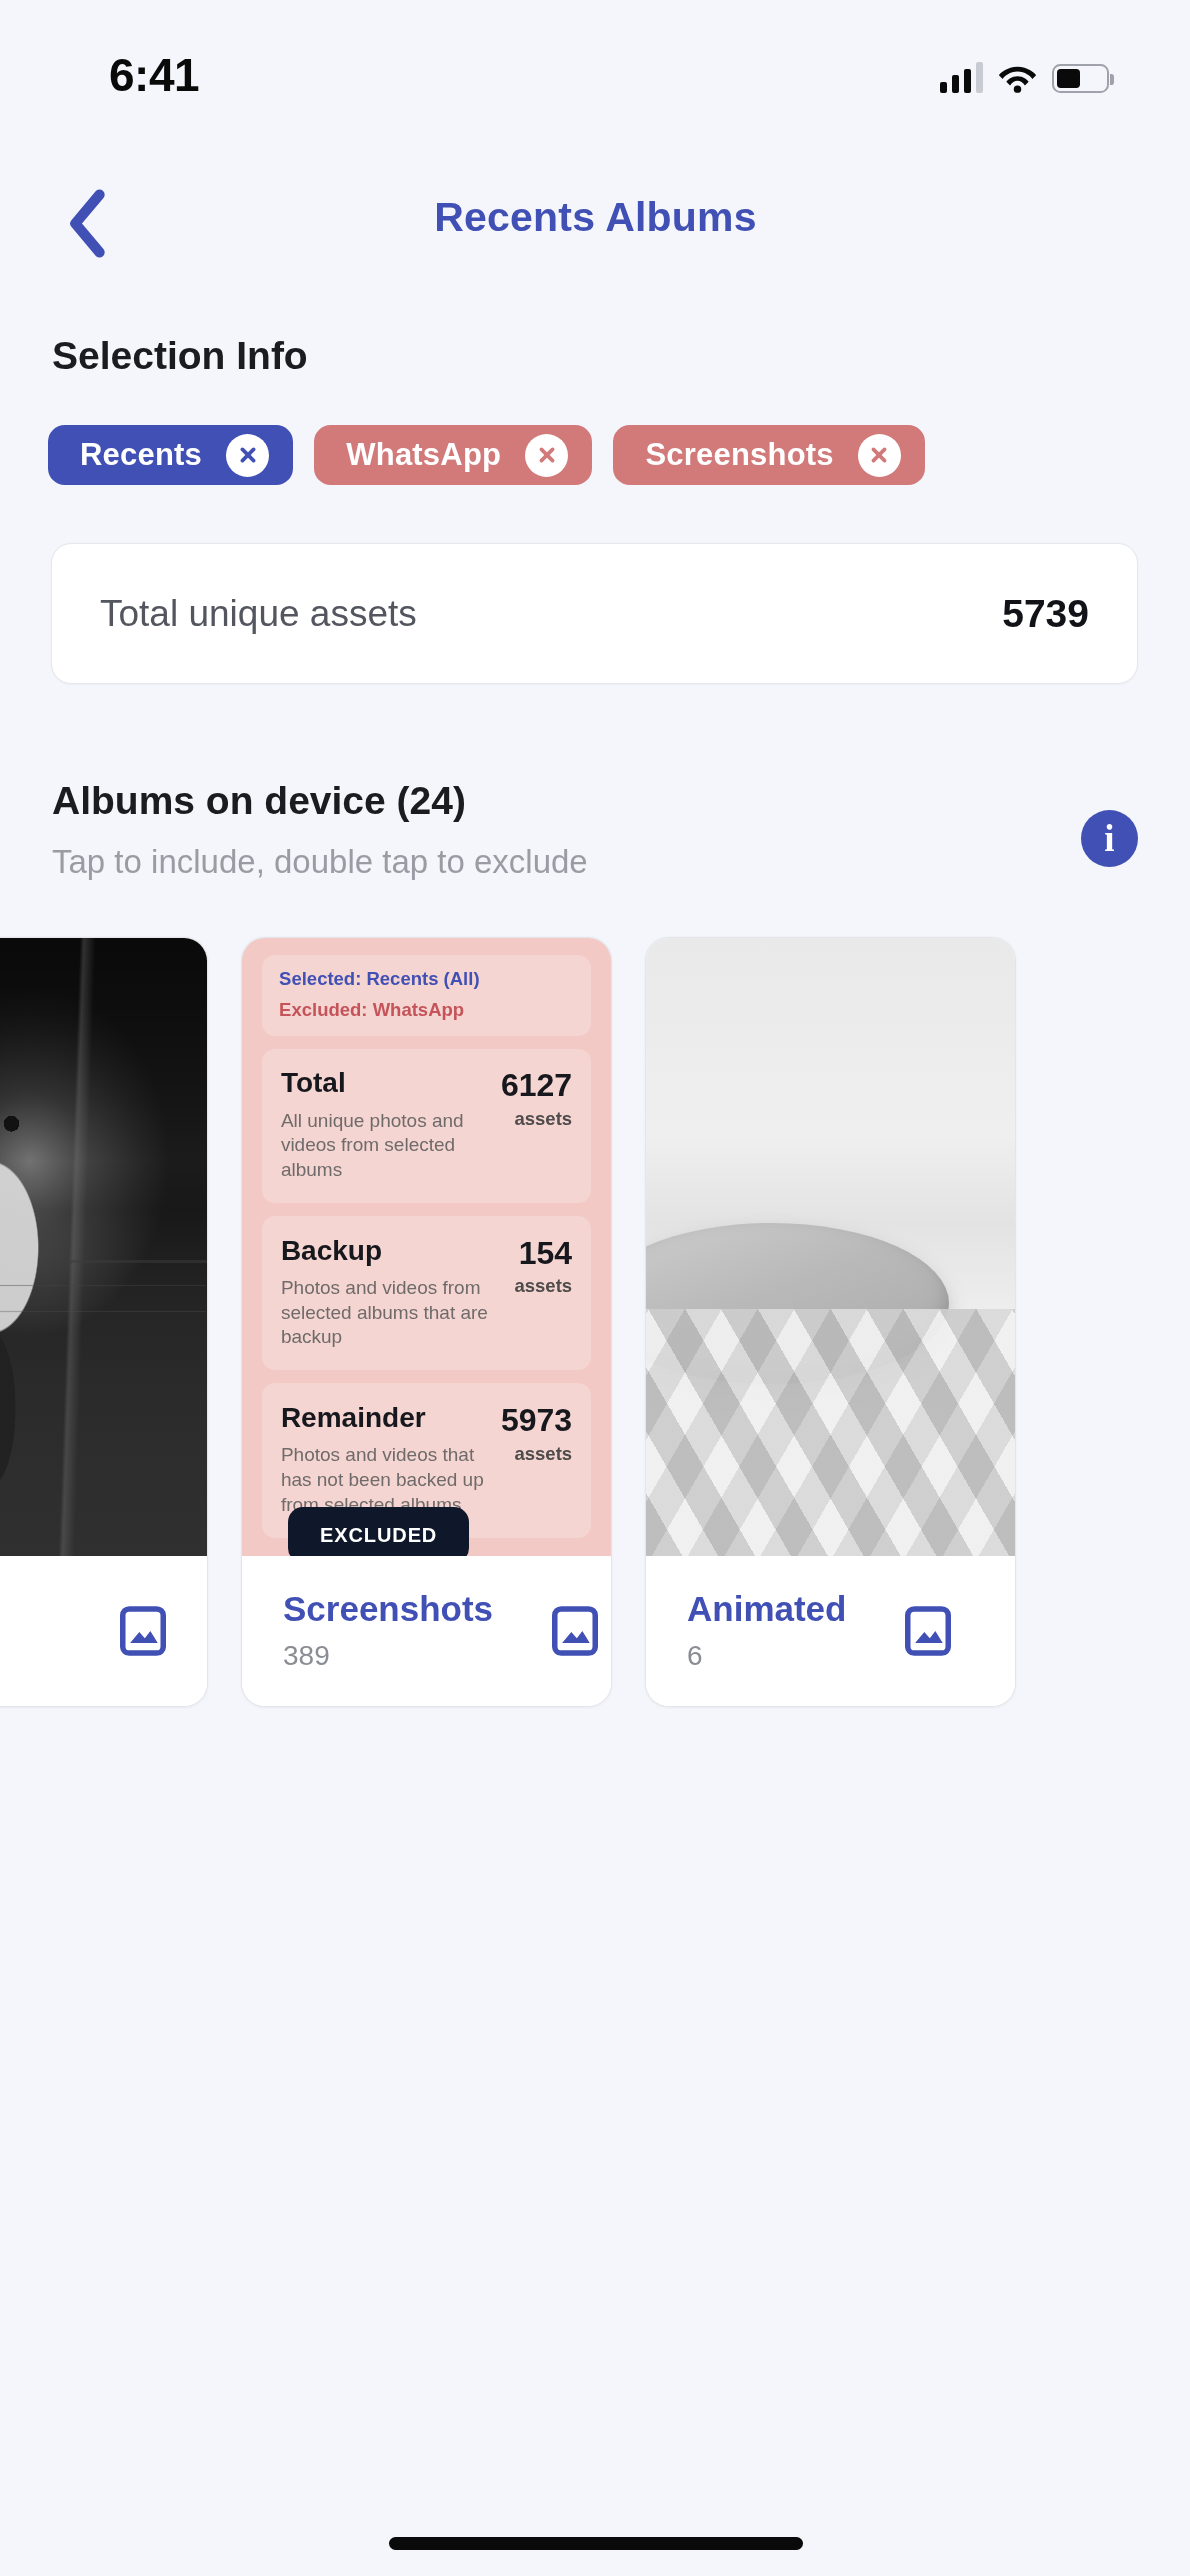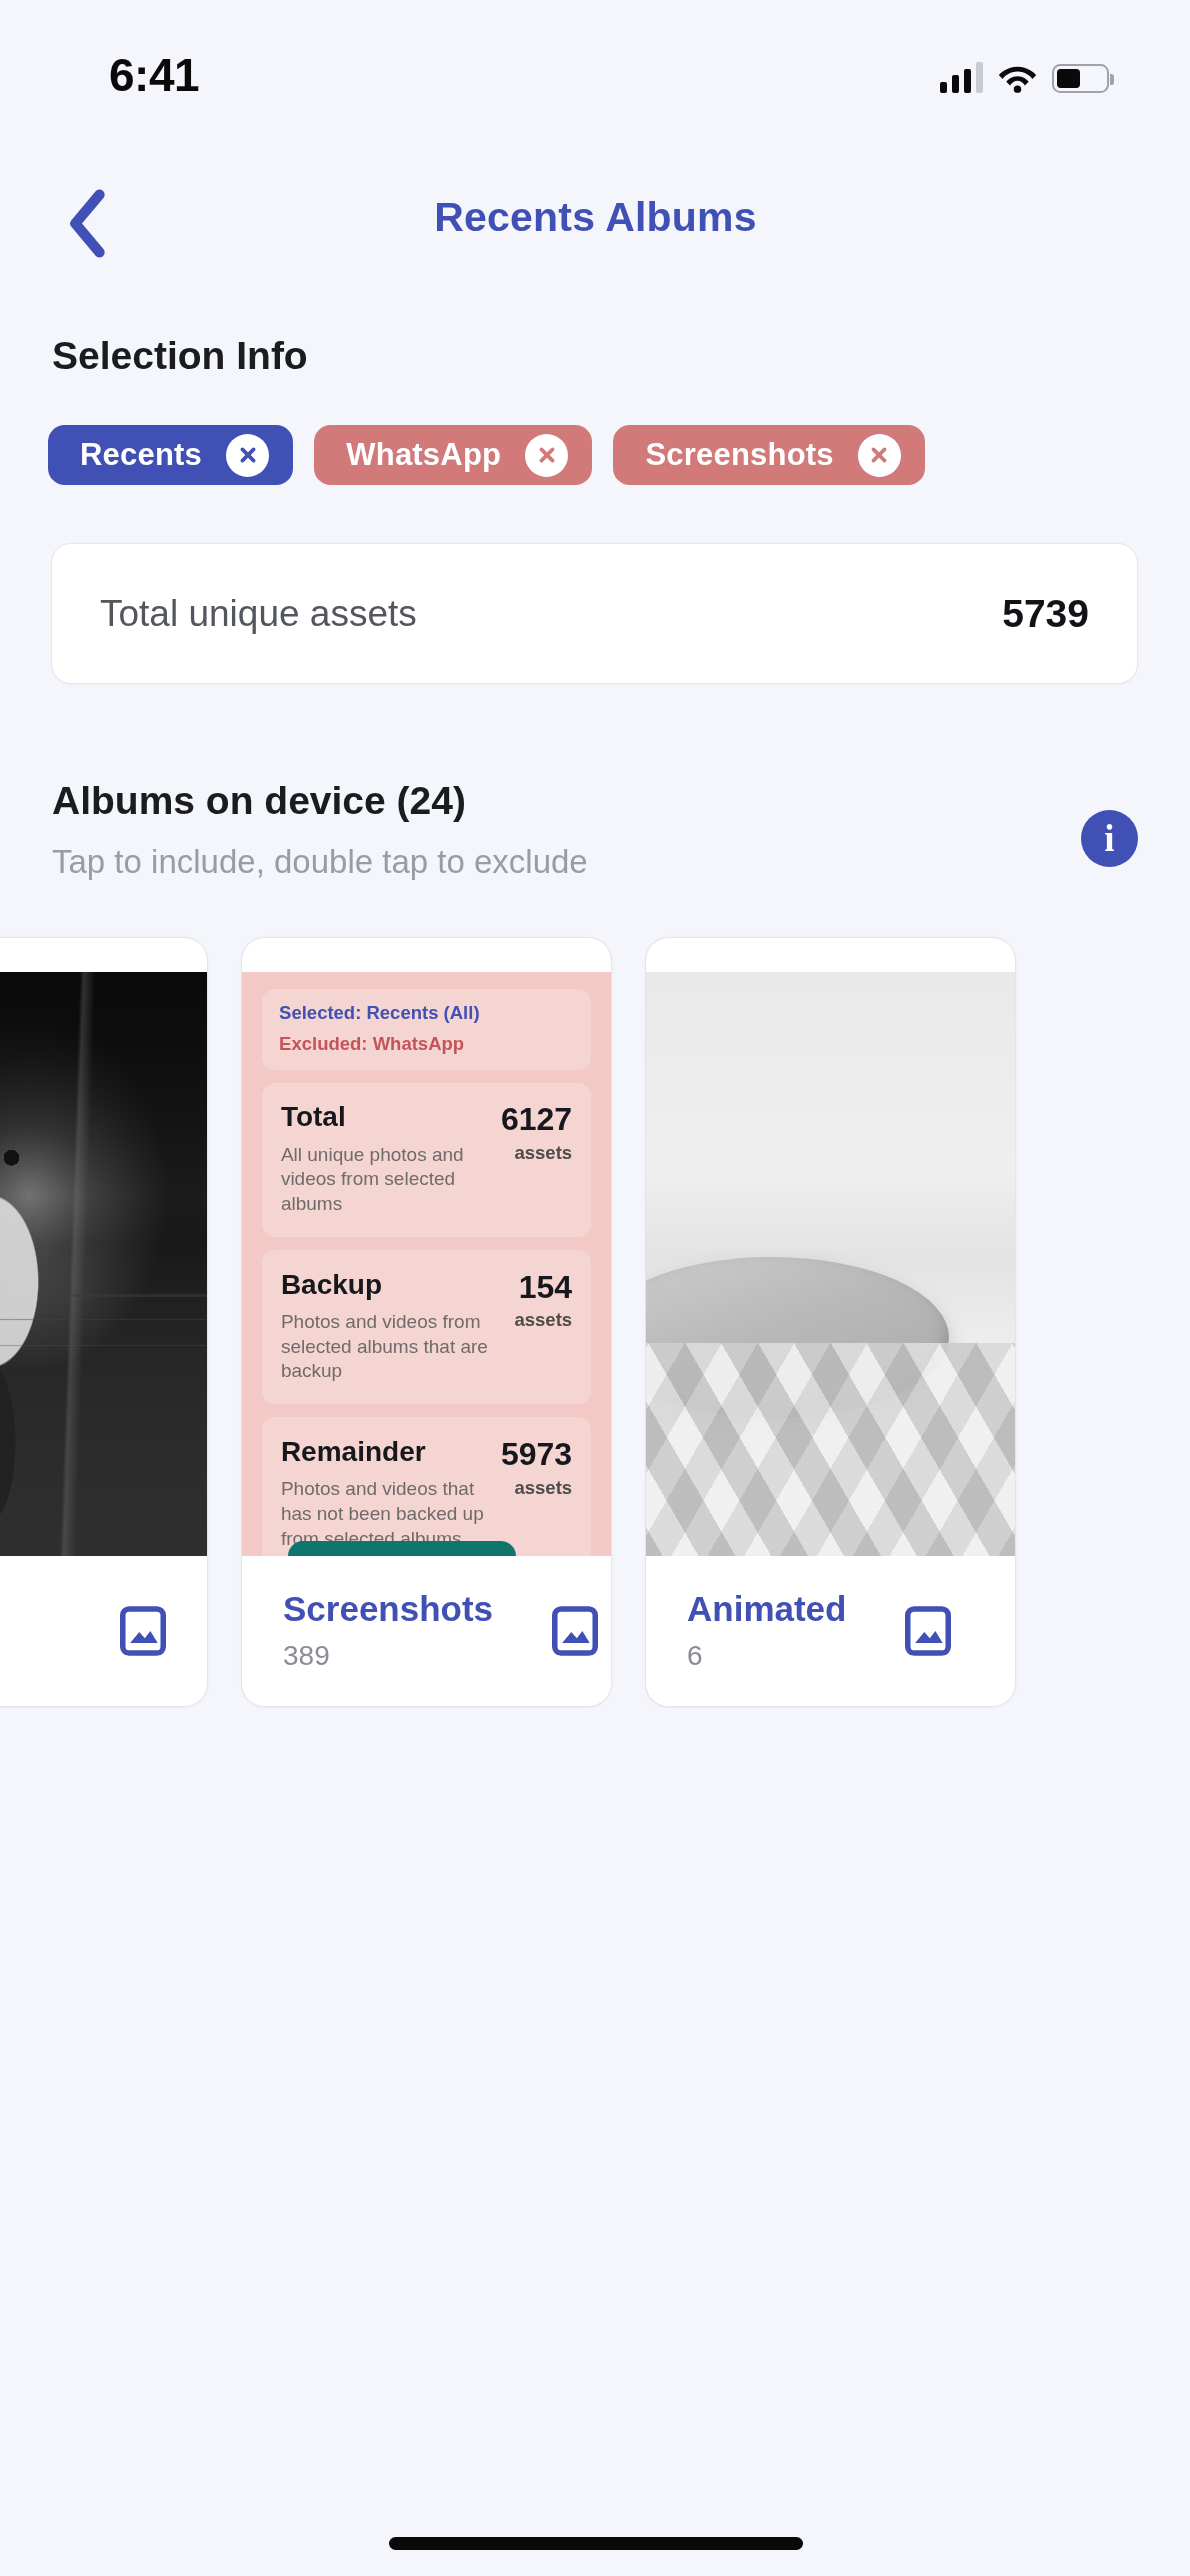--- a/index.html
+++ b/index.html
@@ -114,21 +114,21 @@
     position:relative;
     width:371px; height:770px; flex:0 0 371px;
     background:#FFFFFF; border:0.9px solid #E4E5EA; border-radius:24px;
     overflow:hidden; cursor:pointer;
     box-shadow:0 0.9px 2.8px rgba(20,22,40,0.05);
   }
   .album-card.card-left { margin-left:-163px; }
   .album-card.card-mid  { margin-left:33px; }
   .album-card.card-right{ margin-left:33px; }
 
-  .thumb { position:relative; width:100%; height:619px; overflow:hidden;margin-top:34px; }
+  .thumb { position:relative; width:100%; height:619px; overflow:hidden; }
 
   
   .photo-a {
     width:100%; height:100%;
     background:
       radial-gradient(ellipse 139px 176px at 52% 36%, #f2f2f2 0%, #8d8d8d 40%, #565656 78%, #3a3a3a 100%),
       linear-gradient(180deg, #2b2b2b 0%, #3c3c3c 12%, #5b5b5b 26%, #787878 36%, #6a6a6a 44%,
         #8a8a8a 52%, #a9a9a9 62%, #bdbdbd 74%, #c9c9c9 86%, #d2d2d2 100%);
     background-blend-mode:multiply, normal;
     position:relative;
@@ -191,23 +191,23 @@
   .excl-stat .st-desc { font-size:19px; font-weight:500; color:#6F6B6B; line-height:1.3; }
   .excl-stat .st-right { text-align:right; flex:0 0 auto; }
   .excl-stat .st-val { font-size:32px; font-weight:700; color:#16181D; }
   .excl-stat .st-unit { font-size:18.5px; font-weight:600; color:#4E4B4B; margin-top:3.7px; }
   .excl-backup {
     margin-top:15px; text-align:center;
     font-size:20.4px; font-weight:700; color:#3B3A3A;
   }
   .excluded-badge {
     position:absolute; left:46px; top:569px;
-    background:#0f766e; color:#FFFFFF;
-    font-size:28px; font-weight:700; letter-spacing:0.9px;
-    padding:16.7px 32px; border-radius:15px;font-family:Liberation Serif, serif;
+    background:#0f172a; color:#FFFFFF;
+    font-size:20px; font-weight:700; letter-spacing:0.9px;
+    padding:16.7px 32px; border-radius:15px;
   }
 
   
   .card-foot {
     position:absolute; left:0; bottom:0; width:100%; height:150px;
     background:#FFFFFF;
     display:flex; align-items:center; padding:0 41px;
   }
   .foot-text { }
   .foot-name { font-size:35px; font-weight:600; color:#4150B4; line-height:1.1; }

